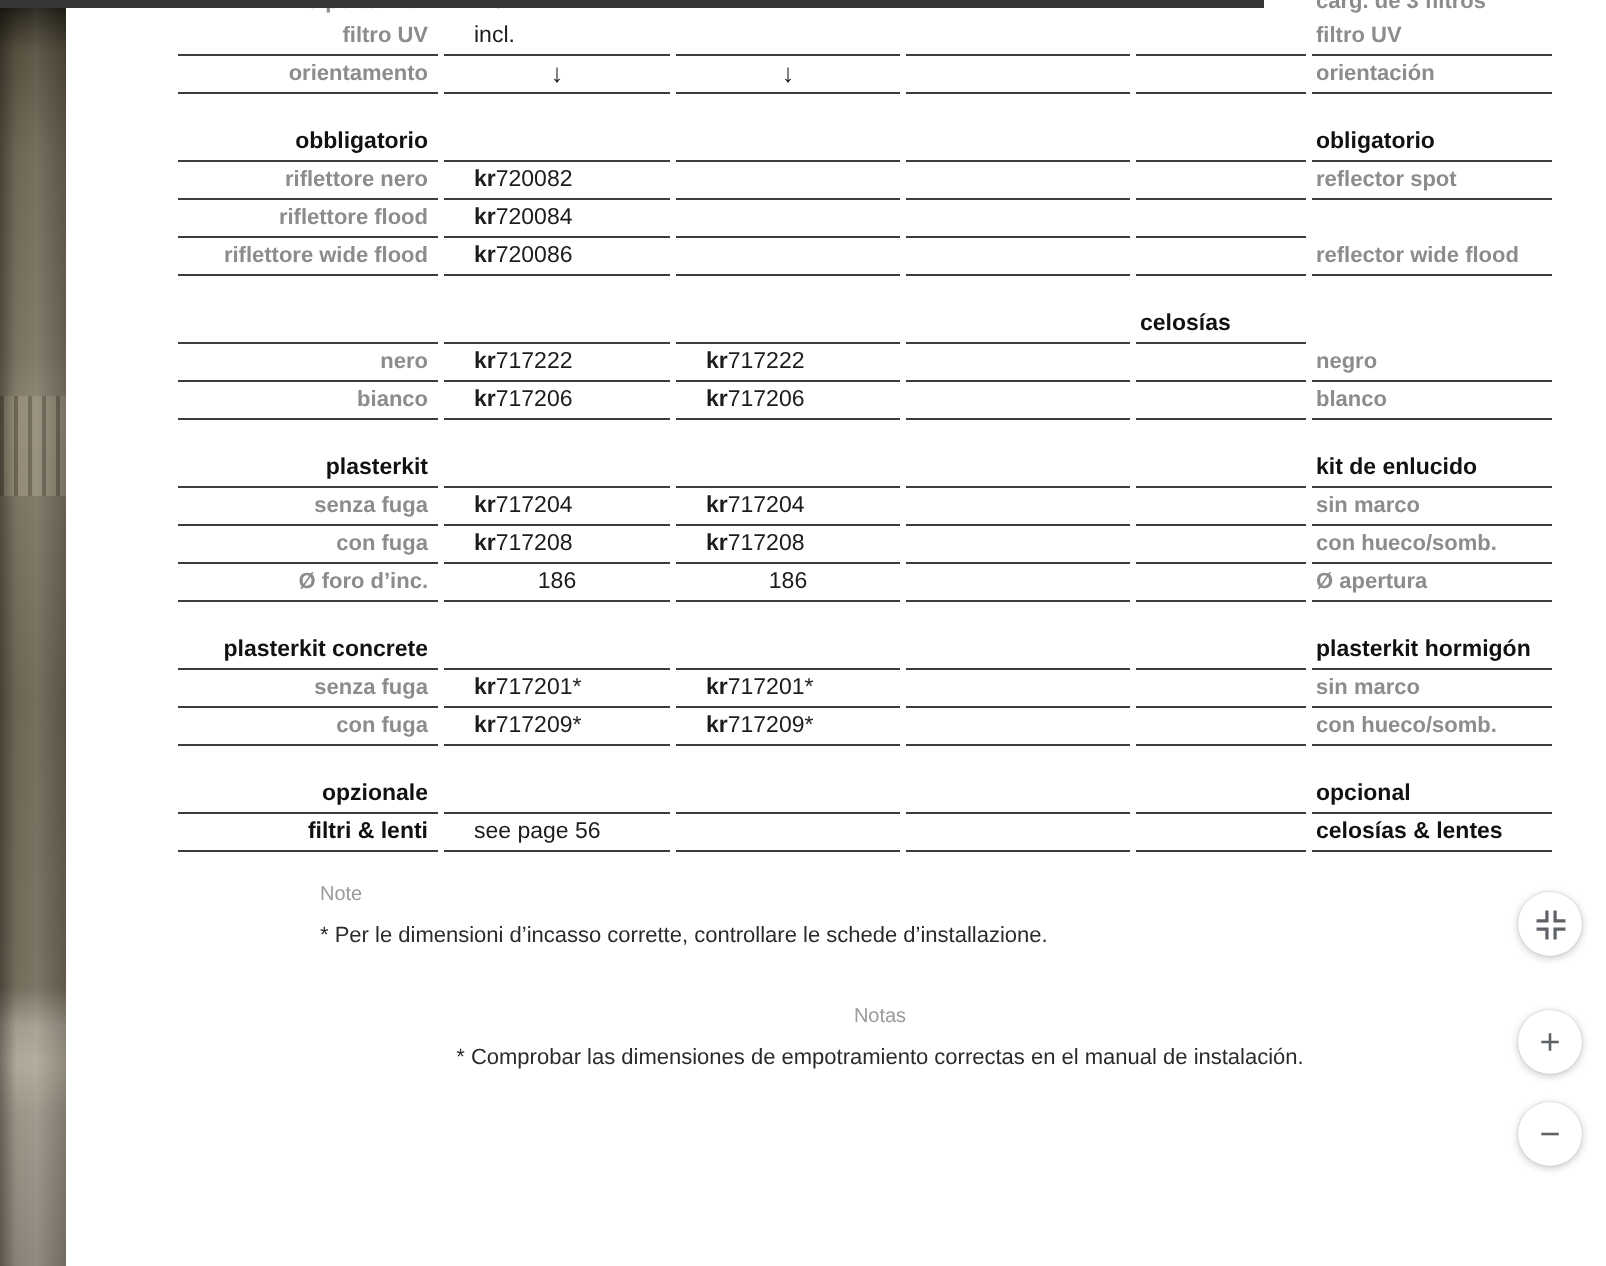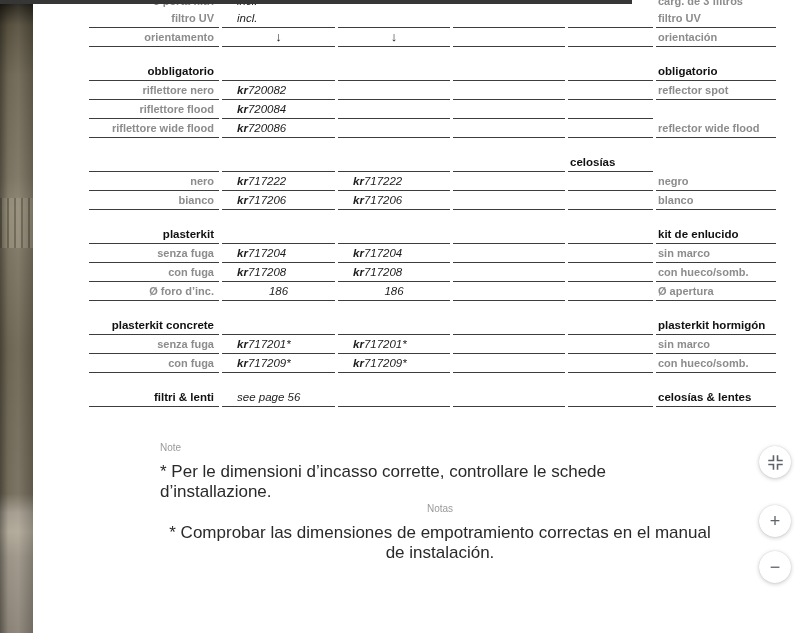--- a/index.html
+++ b/index.html
@@ -41,34 +41,34 @@
     height:19px;
   }
   .trow.gap{height:15px;}
   .trow.data .cell,.trow.header .cell{border-bottom:1.5px solid #3d3d3d;}
   .cell{
     display:flex;align-items:center;
     font-size:11px;line-height:12px;color:#1c1c1c;
     white-space:nowrap;overflow:visible;
   }
   .cell.c-it{justify-content:flex-end;padding-right:5px;font-weight:700;color:#8c8c8c;}
-  .cell.c-1,.cell.c-2{padding-left:15px;font-size:11.5px;font-style:italic;}
+  .cell.c-1,.cell.c-2{padding-left:15px;font-size:11.5px;}
   .cell.c-es{padding-left:2px;font-weight:700;color:#8c8c8c;}
   .cell .kr{font-weight:700;margin-right:0;}
   .cell.ctr{justify-content:center;padding-left:0;}
   .trow.header .cell.c-it,.trow.header .cell.c-es,
   .trow.strong .cell.c-it,.trow.strong .cell.c-es{color:#111;font-size:11.5px;}
   .trow.clipped{height:14px;overflow:hidden;}
   .trow.clipped .cell{align-items:flex-end;padding-bottom:2px;}
   .arrow{font-weight:700;font-size:13px;}
 
   
   .note-block{position:absolute;left:160px;z-index:2;width:560px;}
   .note-title{font-size:10px;font-weight:400;color:#9a9a9a;}
-  .note-body{margin-top:9px;font-size:17px;color:#2a2a2a;}
+  .note-body{margin-top:9px;font-size:11px;color:#2a2a2a;}
   #note-it{top:442px;}
   #note-es{top:503px;text-align:center;}
 
   
   .fab{
     position:absolute;left:759px;width:32px;height:32px;border-radius:50%;
     background:#ffffff;z-index:8;display:flex;align-items:center;justify-content:center;
     box-shadow:0 1px 4px rgba(0,0,0,.22), 0 0 1px rgba(0,0,0,.18);
     color:#5f6368;font-size:18px;font-weight:400;cursor:pointer;user-select:none;
   }
@@ -341,20 +341,32 @@
         <span class="kr">kr</span>
         <span>717209*</span>
       </div>
       <div class="cell c-3"></div>
       <div class="cell c-4"></div>
       <div class="cell c-es">
         <span>con hueco/somb.</span>
       </div>
     </div>
     <div class="trow gap"></div>
+    <div class="trow header">
+      <div class="cell c-it">
+        <span>opzionale</span>
+      </div>
+      <div class="cell c-1"></div>
+      <div class="cell c-2"></div>
+      <div class="cell c-3"></div>
+      <div class="cell c-4"></div>
+      <div class="cell c-es">
+        <span>opcional</span>
+      </div>
+    </div>
     <div class="trow data strong">
       <div class="cell c-it">
         <span>filtri &amp; lenti</span>
       </div>
       <div class="cell c-1">
         <span>see page 56</span>
       </div>
       <div class="cell c-2"></div>
       <div class="cell c-3"></div>
       <div class="cell c-4"></div>

